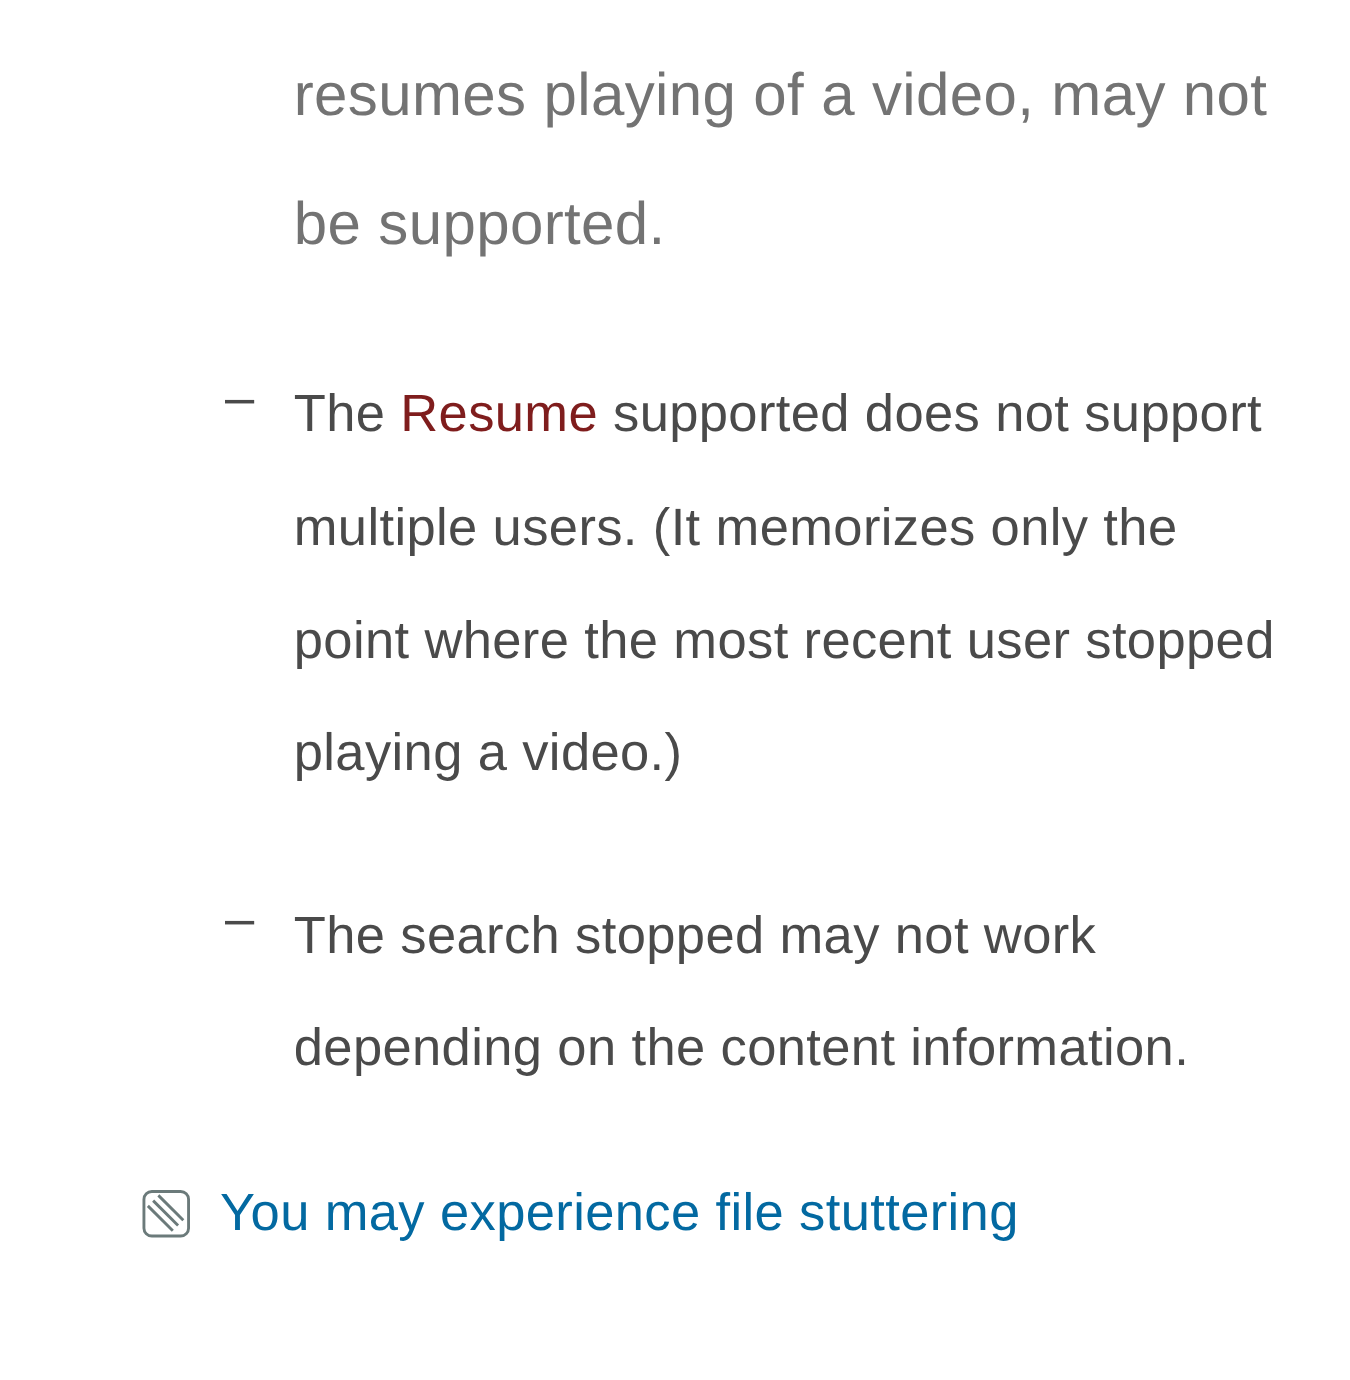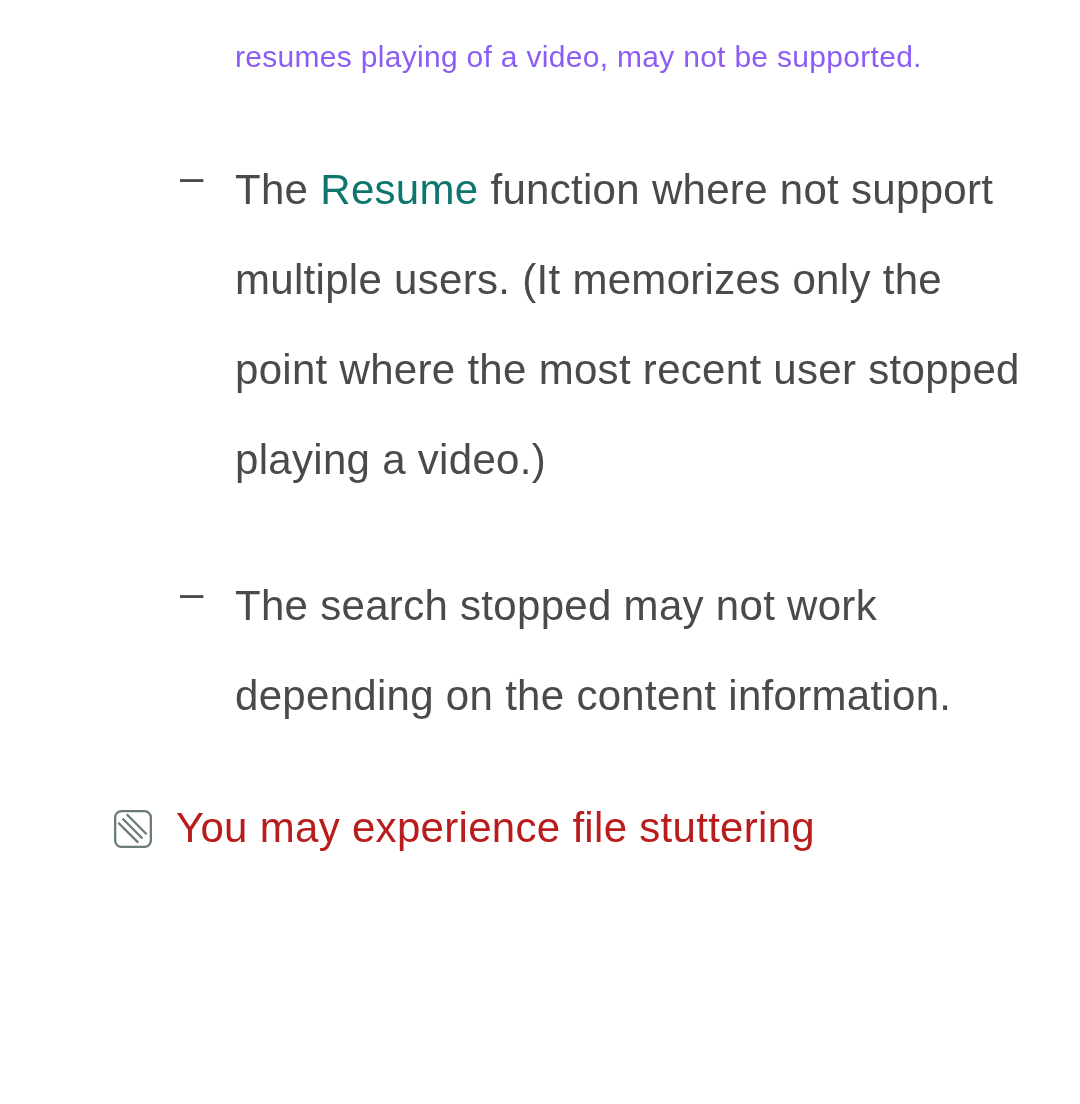--- a/index.html
+++ b/index.html
@@ -32,21 +32,21 @@
       line-height: 1.5;
       color: #4a4a4a;
     }
     .item-text {
       font-size: 42px;
       line-height: 2.15;
       color: #4a4a4a;
       letter-spacing: 0.3px;
     }
     .highlight {
-      color: #0f766e;
+      color: #7f1d1d;
     }
     .note-row {
       display: flex;
       align-items: flex-start;
       padding-left: 112px;
       padding-right: 60px;
       margin-top: 15px;
     }
     .note-icon {
       flex-shrink: 0;
@@ -55,42 +55,42 @@
       margin-right: 22px;
       margin-top: 12px;
     }
     .note-icon svg {
       width: 100%;
       height: 100%;
     }
     .note-text {
       font-size: 42px;
       line-height: 1.5;
-      color: #b91c1c;
+      color: #0369a1;
       letter-spacing: 0.3px;
     }
     .partial-text {
-      font-size: 30px;
+      font-size: 48px;
       line-height: 2.15;
-      color: #8b5cf6;
+      color: #737373;
       letter-spacing: 0.3px;
       padding-left: 55px;
       margin-bottom: 55px;
     }
   </style>
 </head>
 <body>
 
 <div class="content">
 
   <div class="partial-text" id="item-0-text"><span>resumes playing of a video, may not be supported.</span></div>
 
   <div class="list-item">
     <div class="dash">–</div>
-    <div class="item-text" id="item-1-text"><span>The </span><span class="highlight">Resume</span><span> function where not support multiple users. (It memorizes only the point where the most recent user stopped playing a video.)</span></div>
+    <div class="item-text" id="item-1-text"><span>The </span><span class="highlight">Resume</span><span> supported does not support multiple users. (It memorizes only the point where the most recent user stopped playing a video.)</span></div>
   </div>
 
   <div class="list-item">
     <div class="dash">–</div>
     <div class="item-text" id="item-2-text"><span>The search stopped may not work depending on the content information.</span></div>
   </div>
 
 </div>
 
 <div class="note-row">

